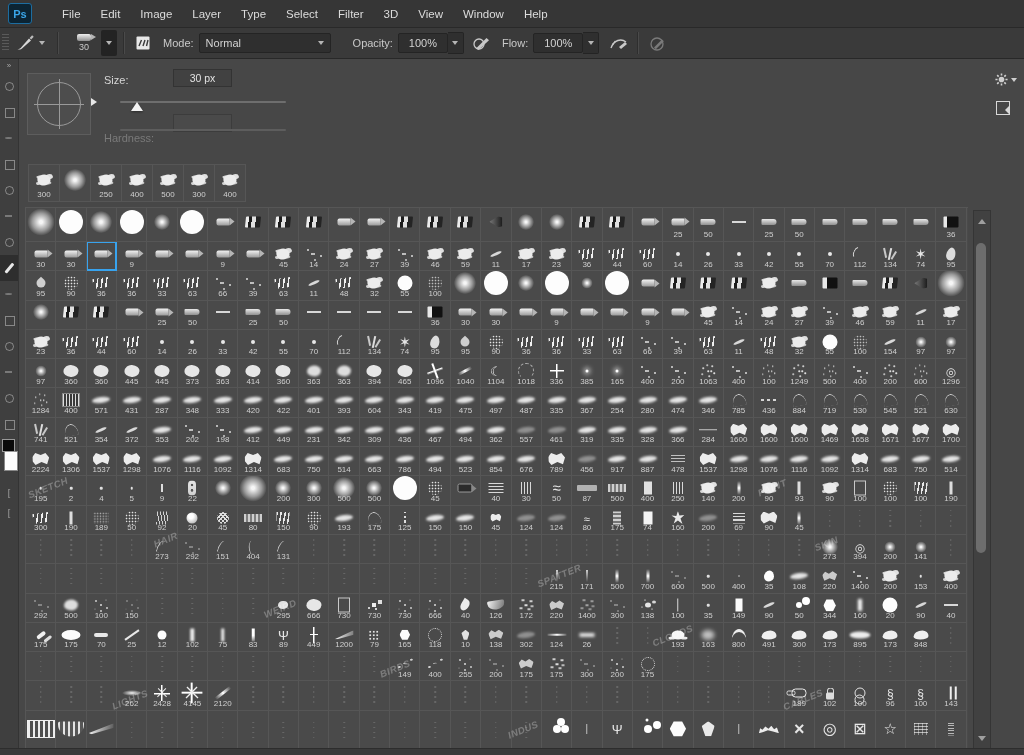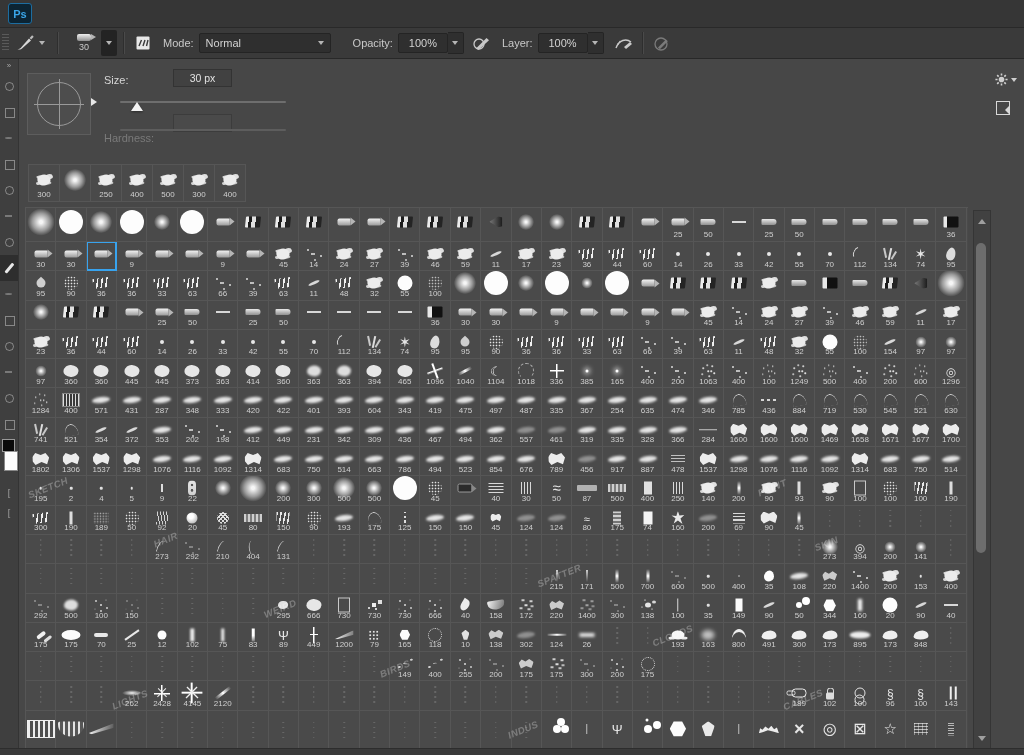--- a/index.html
+++ b/index.html
@@ -233,20 +233,33 @@
   .g-dualdiag{width:10px;height:3.5px;background:#f0f0f0;border-radius:2px;transform:translate(-50%,-50%) rotate(-38deg);box-shadow:3px 7px 0 -.5px #ddd}
   .g-texture{width:15px;height:12px;background-image:radial-gradient(rgba(255,255,255,.65) .7px,transparent 1px);background-size:2.8px 2.8px;opacity:.9}
 </style>
 </head>
 <body>
 
 <div class="app">
 
   <div class="menubar">
     <div class="pslogo">Ps</div>
+    <div id="menu-items" style="display:flex">
+        <div class="menu-item">File</div>
+        <div class="menu-item">Edit</div>
+        <div class="menu-item">Image</div>
+        <div class="menu-item">Layer</div>
+        <div class="menu-item">Type</div>
+        <div class="menu-item">Select</div>
+        <div class="menu-item">Filter</div>
+        <div class="menu-item">3D</div>
+        <div class="menu-item">View</div>
+        <div class="menu-item">Window</div>
+        <div class="menu-item">Help</div>
+      </div>
   </div>
 
   <div class="optionsbar">
     <div class="grip"></div>
     <div class="tool-btn">
       <svg width="20" height="18" viewBox="0 0 20 18">
           <path d="M2.5 15.5c2.2-.8 3-1 4-2.6l7.5-8.4 2 1.9-8.4 7.6c-1.7 1.2-1.6 1.7-5.1 1.5z" fill="#d8d8d8"></path>
           <path d="M14.6 3.9l2.5-2.6 1.6 1.5-2.5 2.7z" fill="#bdbdbd"></path>
         </svg>
       <span class="chev"></span>
@@ -279,21 +292,21 @@
     </div>
     <div class="dd-chevbox">
         <span class="chev"></span>
       </div>
     <div class="icon-btn" style="margin-left:6px">
       <svg width="19" height="17" viewBox="0 0 19 17">
           <circle cx="7" cy="9" r="5" fill="none" stroke="#c9c9c9" stroke-width="1.3"></circle>
           <path d="M4 13.5L14.5 3l2.5 2.2L6.5 15z" fill="#c9c9c9"></path>
         </svg>
     </div>
-    <span class="opt-label" style="margin-left:8px">Layer:</span>
+    <span class="opt-label" style="margin-left:8px">Flow:</span>
     <div class="dropdown dd-val">
       <span>100%</span>
     </div>
     <div class="dd-chevbox">
         <span class="chev"></span>
       </div>
     <div class="icon-btn" style="margin-left:8px">
       <svg width="20" height="17" viewBox="0 0 20 17">
           <path d="M2 13C5 5 12 3 17 7" fill="none" stroke="#c9c9c9" stroke-width="1.4"></path>
           <path d="M10 12l6-5 2 2-6 5z" fill="#c9c9c9"></path>
@@ -1164,21 +1177,21 @@
         <div class="gcell">
           <span class="g g-smear"></span>
           <span class="gnum">367</span>
         </div>
         <div class="gcell">
           <span class="g g-smear"></span>
           <span class="gnum">254</span>
         </div>
         <div class="gcell">
           <span class="g g-smear"></span>
-          <span class="gnum">635</span>
+          <span class="gnum">280</span>
         </div>
         <div class="gcell">
           <span class="g g-smear"></span>
           <span class="gnum">474</span>
         </div>
         <div class="gcell">
           <span class="g g-smear"></span>
           <span class="gnum">346</span>
         </div>
         <div class="gcell">
@@ -1336,21 +1349,21 @@
           <span class="gnum">1677</span>
         </div>
         <div class="gcell">
           <span class="g g-chunk"></span>
           <span class="gnum">1700</span>
         </div>
       </div>
       <div class="grow r9">
         <div class="gcell">
           <span class="g g-chunk"></span>
-          <span class="gnum">1802</span>
+          <span class="gnum">2224</span>
         </div>
         <div class="gcell">
           <span class="g g-chunk"></span>
           <span class="gnum">1306</span>
         </div>
         <div class="gcell">
           <span class="g g-chunk"></span>
           <span class="gnum">1537</span>
         </div>
         <div class="gcell">
@@ -1725,21 +1738,21 @@
         <div class="gcell">
           <span class="g g-wisp"></span>
           <span class="gnum">273</span>
         </div>
         <div class="gcell">
           <span class="g g-scatterf"></span>
           <span class="gnum">292</span>
         </div>
         <div class="gcell">
           <span class="g g-wisp"></span>
-          <span class="gnum">210</span>
+          <span class="gnum">151</span>
         </div>
         <div class="gcell">
           <span class="g g-wispcurve"></span>
           <span class="gnum">404</span>
         </div>
         <div class="gcell">
           <span class="g g-wisp"></span>
           <span class="gnum">131</span>
         </div>
         <div class="gcell">
@@ -1974,21 +1987,21 @@
         <div class="gcell">
           <span class="g g-dotscat"></span>
           <span class="gnum">666</span>
         </div>
         <div class="gcell">
           <span class="g g-flame"></span>
           <span class="gnum">40</span>
         </div>
         <div class="gcell">
           <span class="g g-bowl"></span>
-          <span class="gnum">158</span>
+          <span class="gnum">126</span>
         </div>
         <div class="gcell">
           <span class="g g-dashscat"></span>
           <span class="gnum">172</span>
         </div>
         <div class="gcell">
           <span class="g g-chunkscatter"></span>
           <span class="gnum">220</span>
         </div>
         <div class="gcell">

